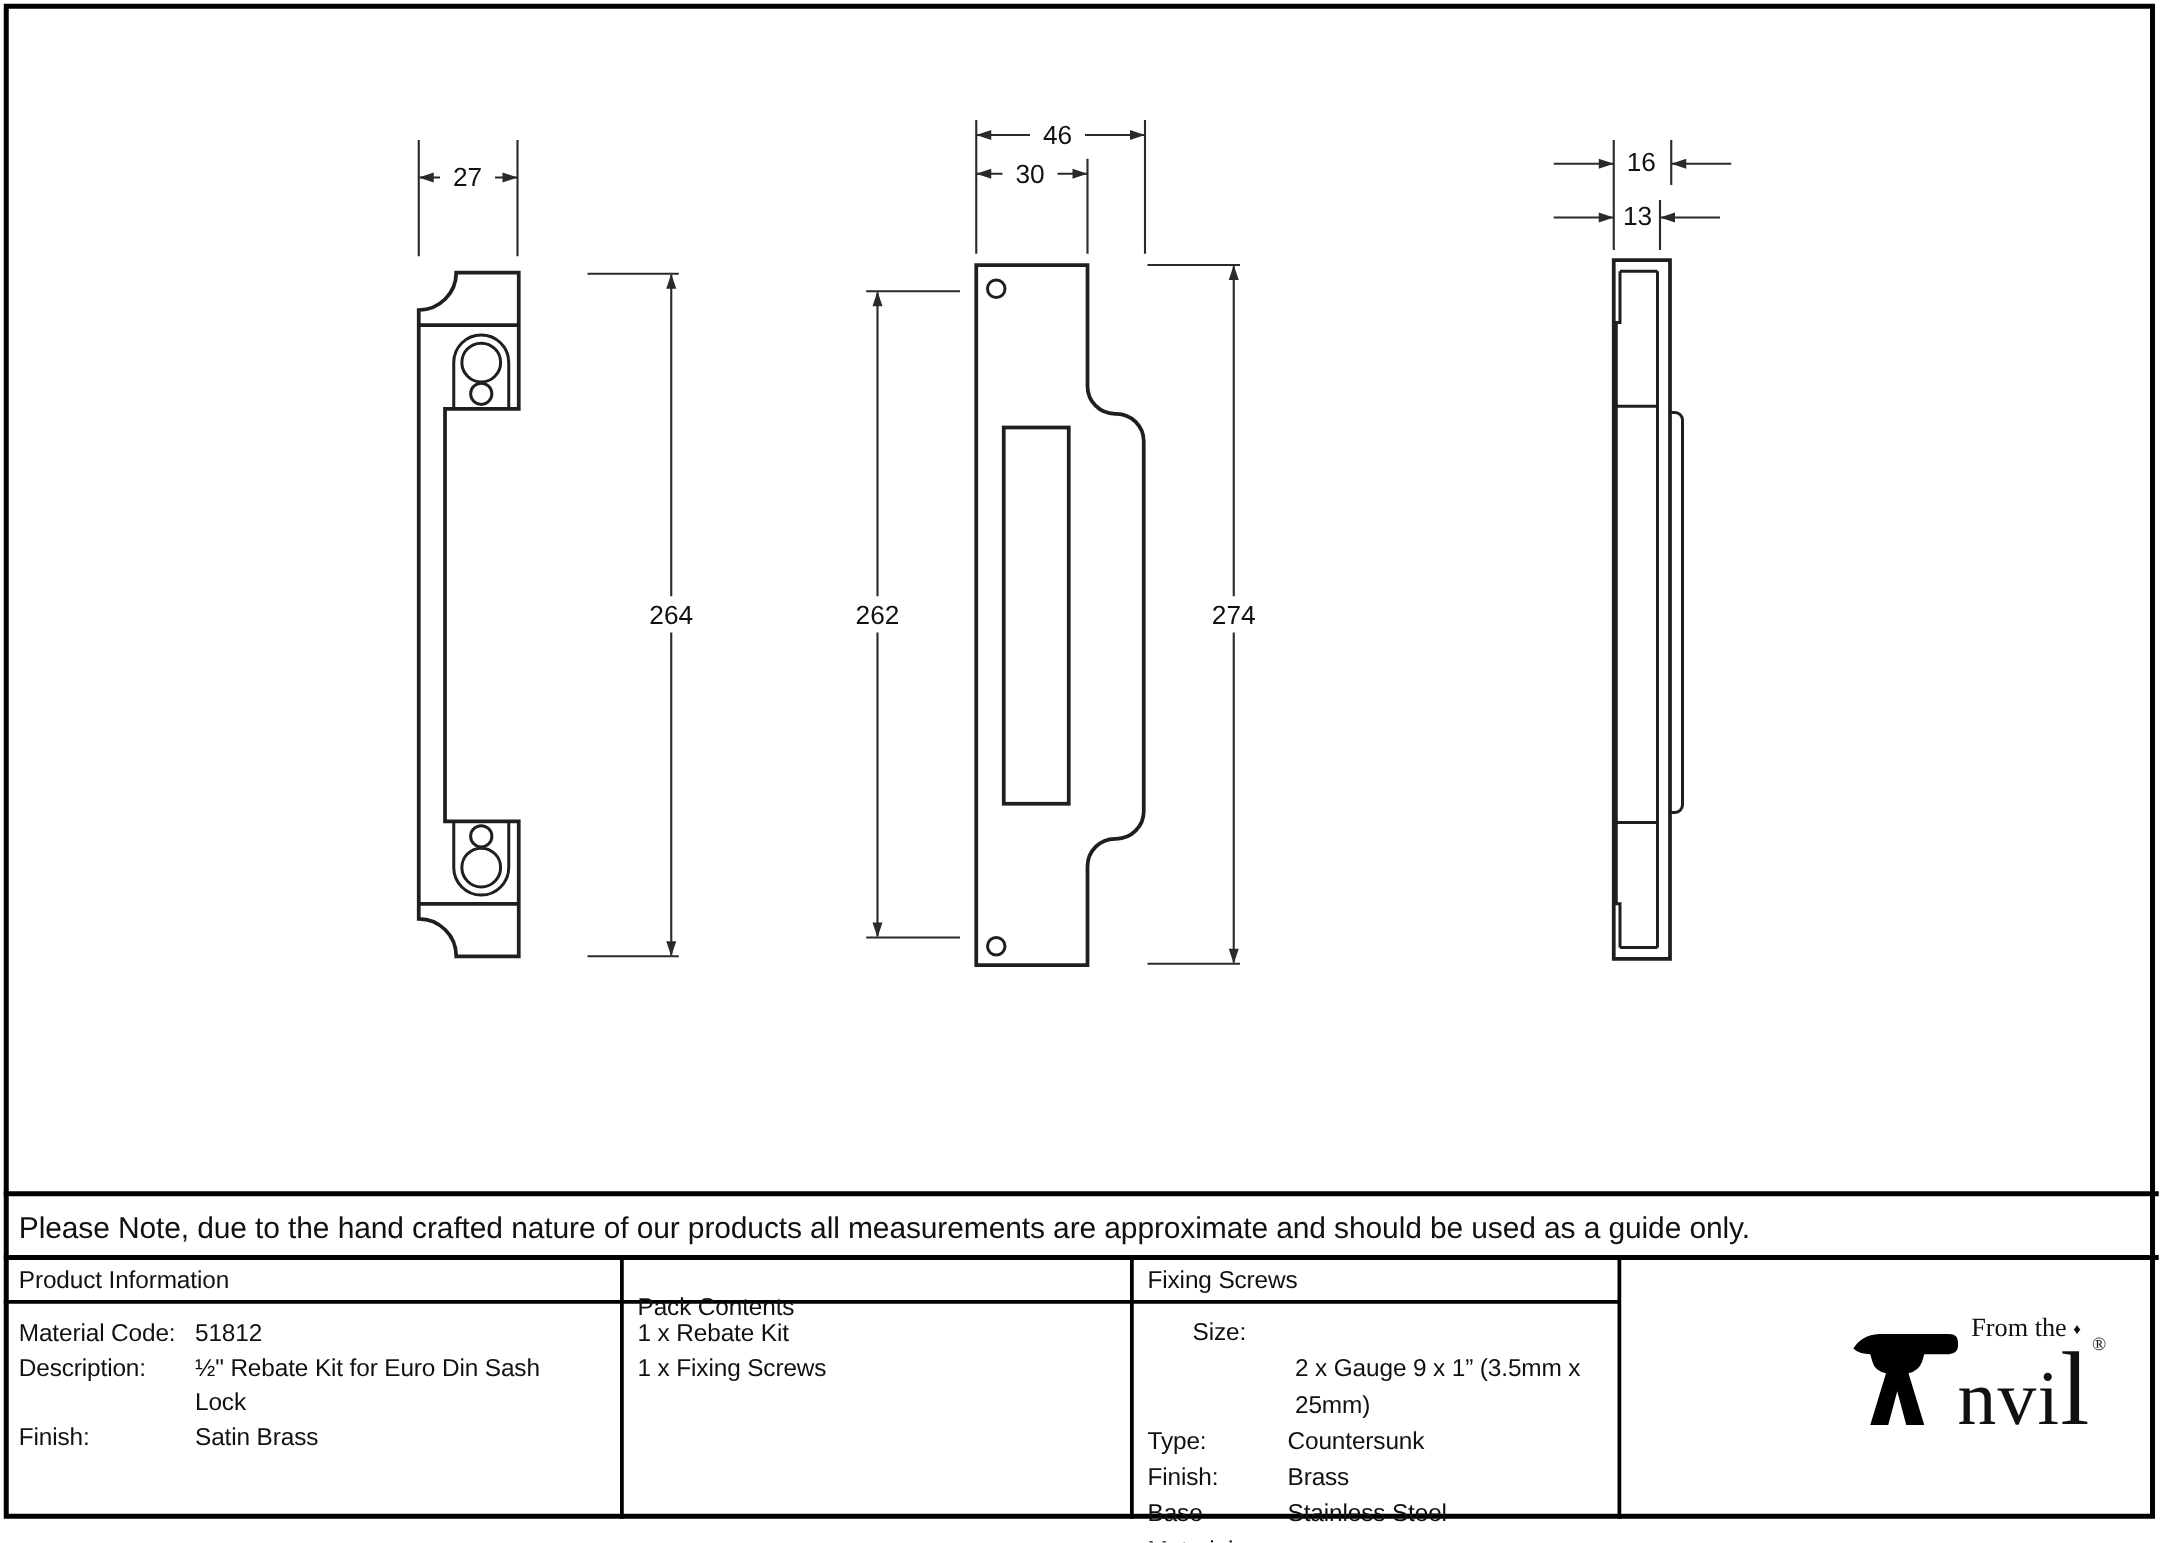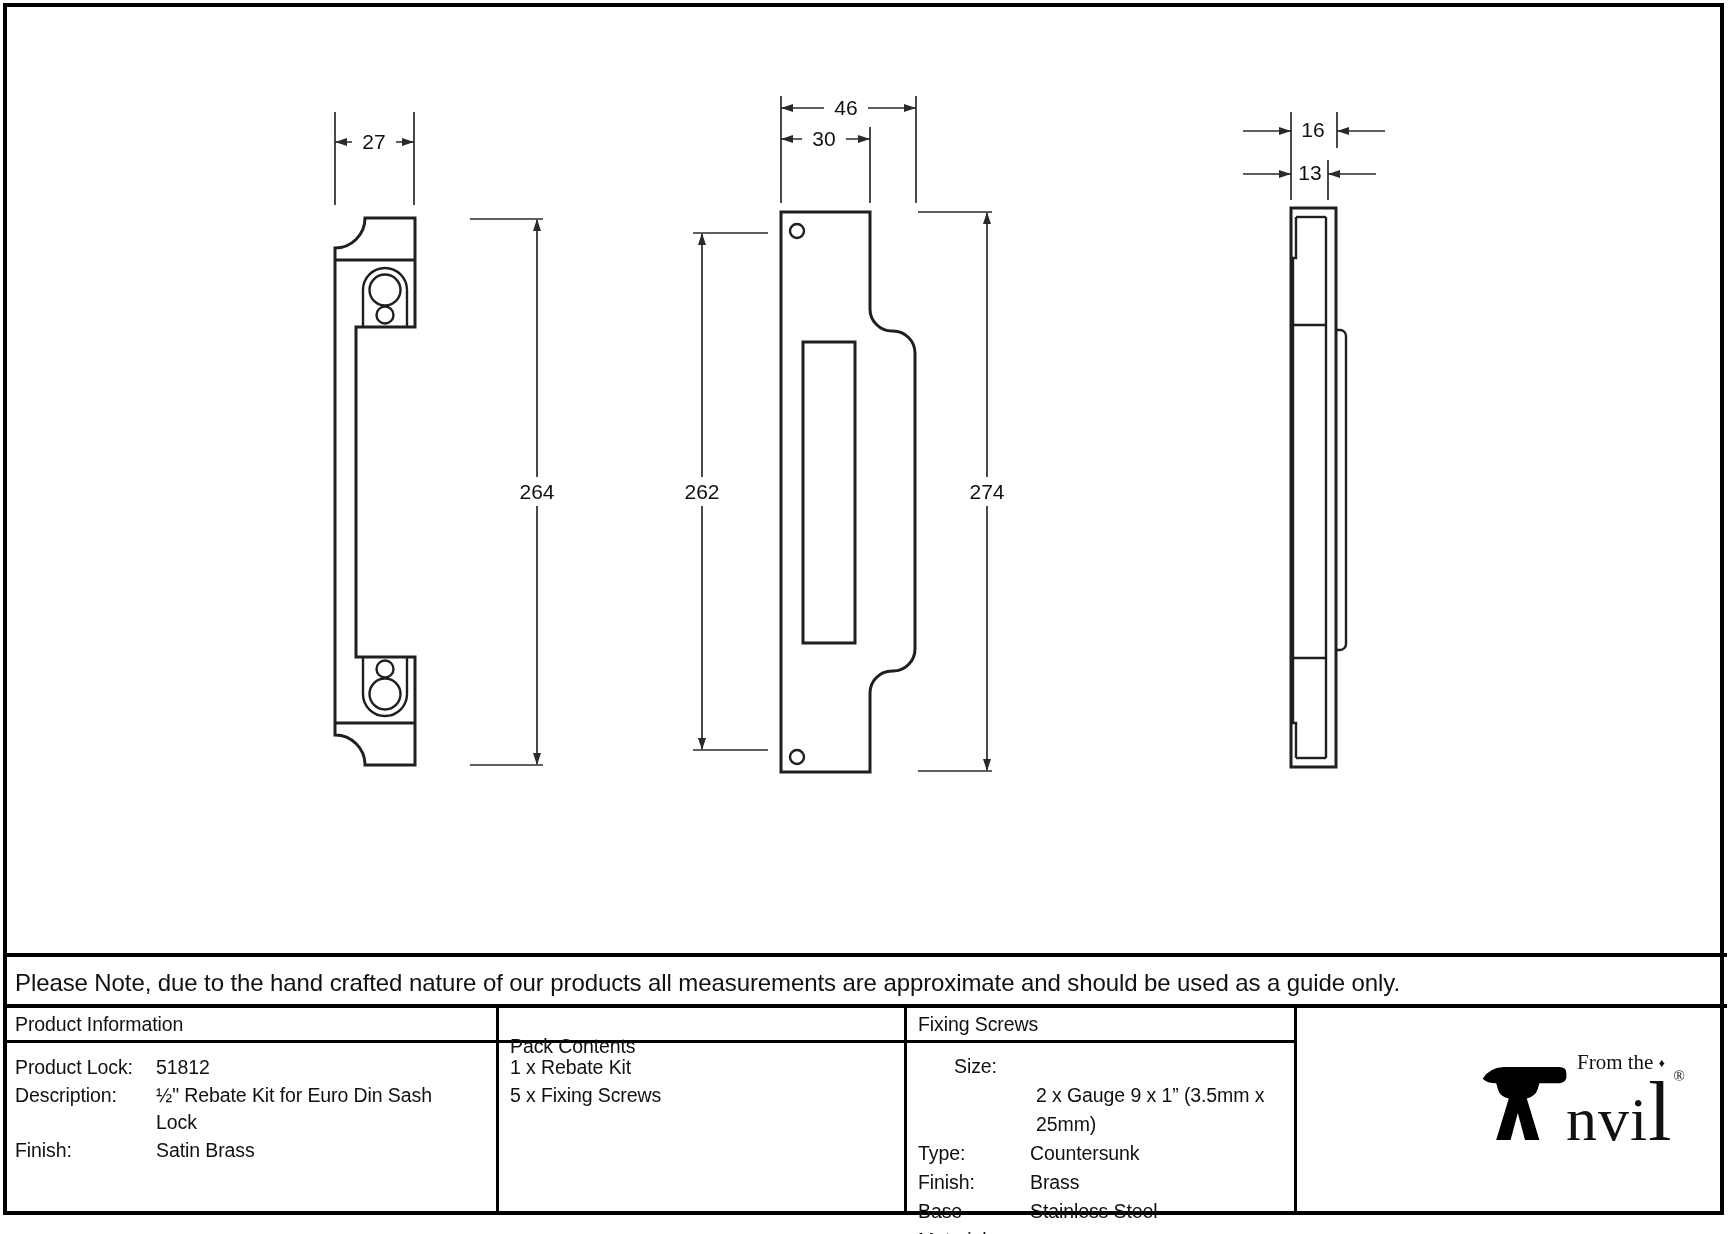--- a/index.html
+++ b/index.html
@@ -173,36 +173,36 @@
 <div class="vline" style="left:1294px; top:1004px; width:3px; height:211px;"></div>
 
 <div class="note-text">Please Note, due to the hand crafted nature of our products all measurements are approximate and should be used as a guide only.</div>
 
 <div class="th" style="left:15px;">Product Information</div>
 <div class="th" style="left:510px;margin-top:22px;">Pack Contents</div>
 <div class="th" style="left:918px;">Fixing Screws</div>
 
 <div class="cell col1" style="left:15px; top:1054px; width:470px;">
   <div class="kv-row">
-    <span class="lbl">Product Lock:</span>
+    <span class="lbl">Material Code:</span>
     <span class="val">51812</span>
   </div>
   <div class="kv-row">
     <span class="lbl">Description:</span>
     <span class="val">½" Rebate Kit for Euro Din Sash Lock</span>
   </div>
   <div class="kv-row">
     <span class="lbl">Finish:</span>
     <span class="val">Satin Brass</span>
   </div>
 </div>
 
 <div class="cell col2" style="left:510px; top:1054px; width:380px;">
   <div class="line">1 x Rebate Kit</div>
-  <div class="line">5 x Fixing Screws</div>
+  <div class="line">1 x Fixing Screws</div>
 </div>
 
 <div class="cell col3" style="left:918px; top:1052px; width:372px;">
   <div class="kv-row">
     <span class="lbl lbl-a">Size:</span>
   </div>
   <div class="kv-row">
     <span class="lbl lbl-a"></span>
     <span class="val">2 x Gauge 9 x 1” (3.5mm x 25mm)</span>
   </div>

